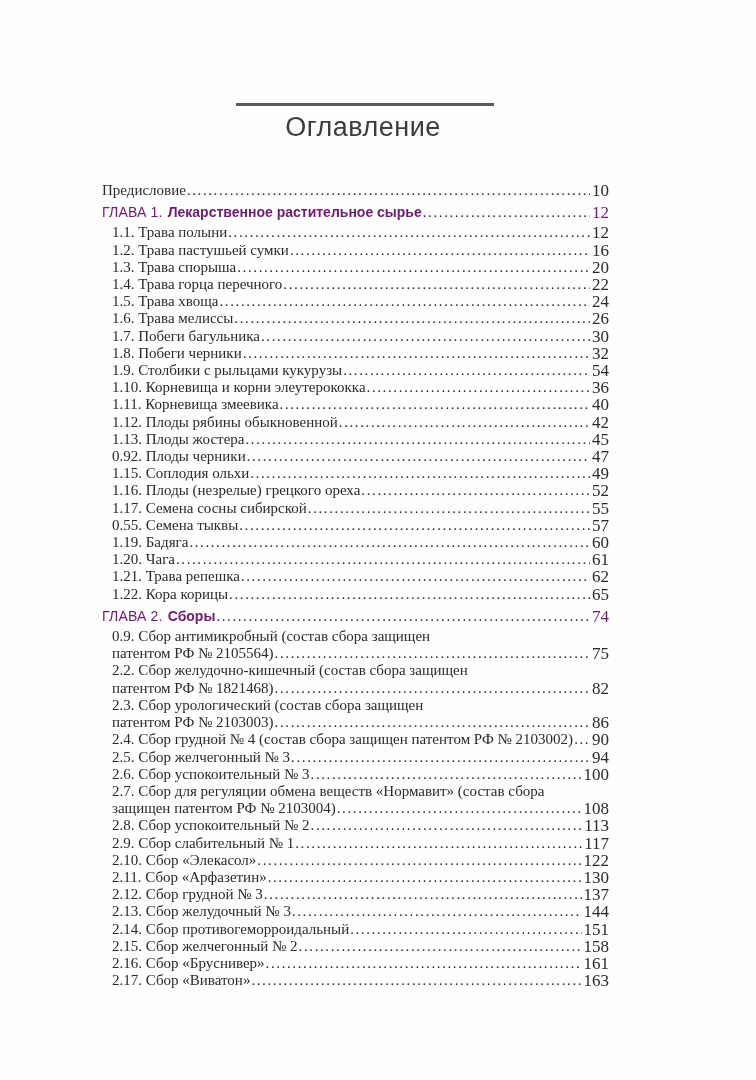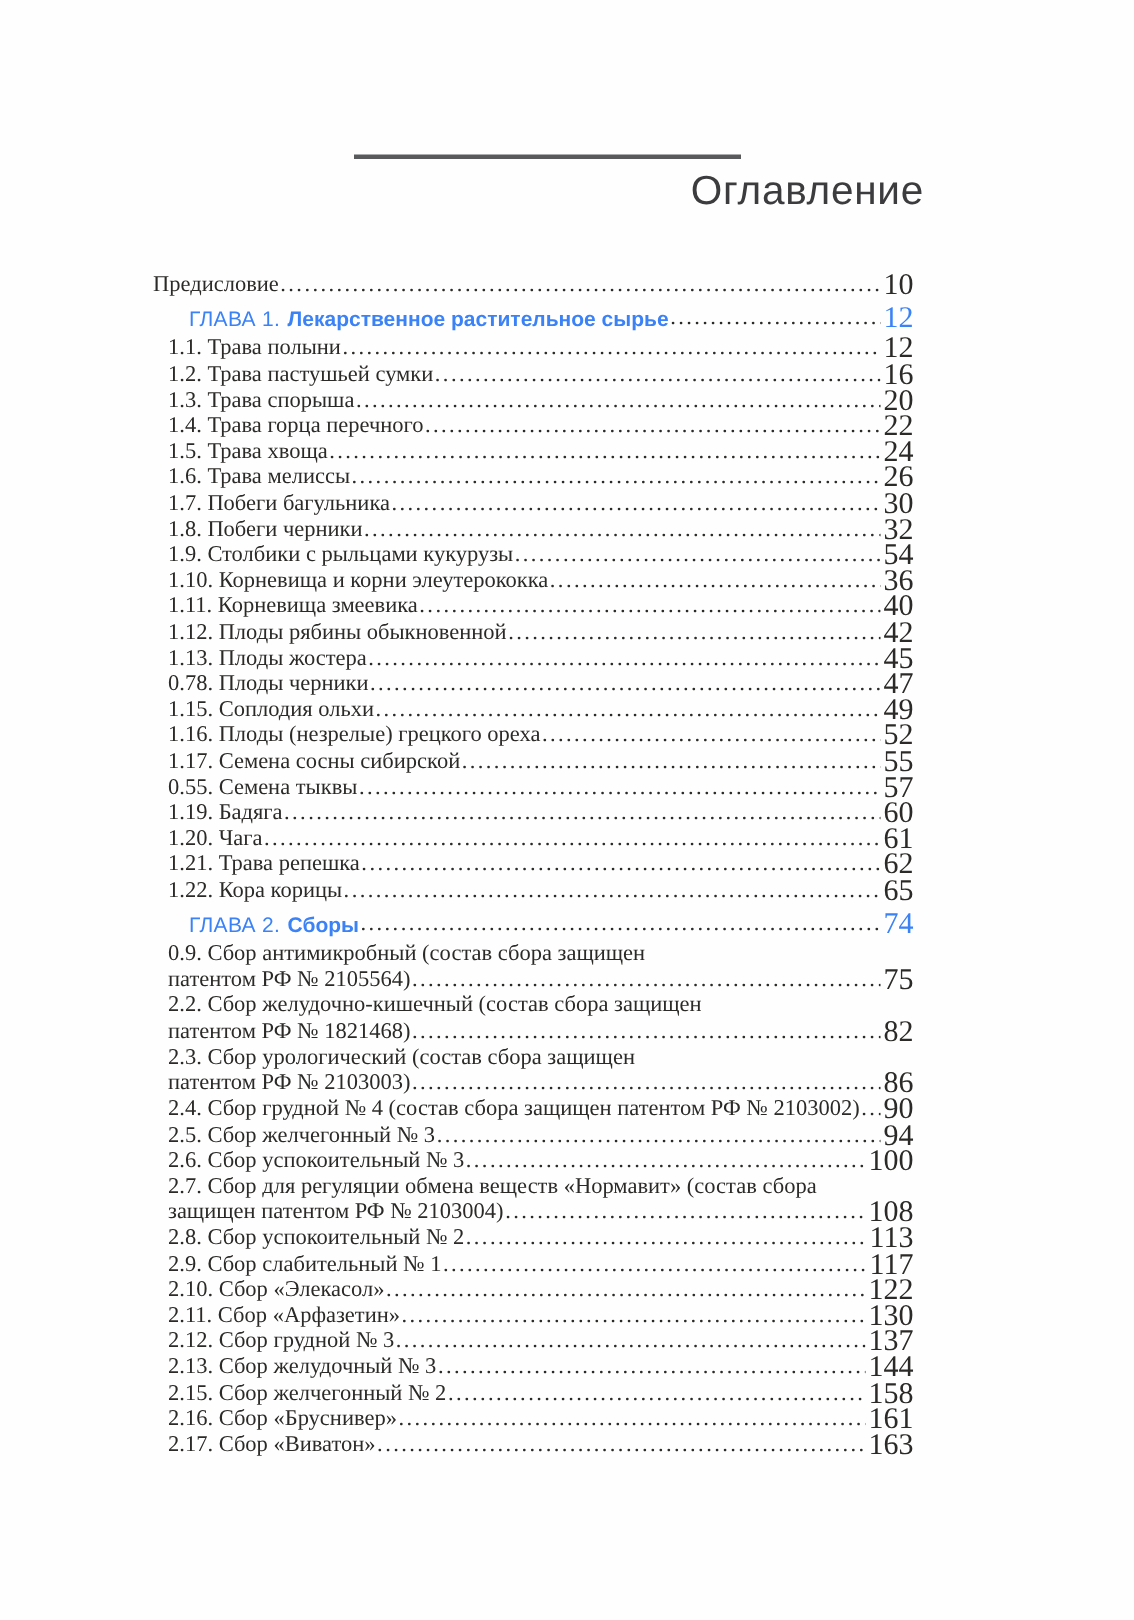--- a/index.html
+++ b/index.html
@@ -24,21 +24,21 @@
     width: 258px;
     height: 3px;
     background: #595a5c;
   }
   h1.page-title {
     position: absolute;
     top: 112px;
     left: 110px;
     width: 506px;
     margin: 0;
-    text-align: right;
+    text-align: center;
     font-family: "Liberation Sans", sans-serif;
     font-weight: 400;
     font-size: 27px;
     letter-spacing: 0.5px;
     color: #3c3c3e;
   }
 
   
   .toc {
     position: absolute;
@@ -54,43 +54,42 @@
   .line {
     display: flex;
     align-items: center;
     white-space: pre;
   }
   .txt, .prefix, .ctitle { flex: 0 0 auto; }
 
   .entry.chapter .line {
     font-family: "Liberation Sans", sans-serif;
     font-size: 14px;
-    color: #3b82f6;
-    margin-left: 24px;
+    color: #701a75;
   }
   .prefix { margin-right: 5px; letter-spacing: 0.2px; }
   .ctitle { font-weight: 700; }
 
   .dots {
     flex: 1 1 auto;
     overflow: hidden;
     margin: 0 2px 0 1px;
     font-family: "Liberation Serif", serif;
     font-size: 15px;
     color: #2b2a28;
   }
   .dots::after {
     content: "........................................................................................................................................................................................................................";
     letter-spacing: 1.6px;
   }
   .pg {
     flex: 0 0 auto;
     text-align: right;
     font-family: "Liberation Serif", serif;
-    font-size: 20px;
+    font-size: 17px;
   }
 </style>
 </head>
 <body>
 
 <div class="page">
   <div class="title-rule"></div>
   <h1 class="page-title">Оглавление</h1>
   <main class="toc" id="toc">
       <div class="entry preface">
@@ -132,21 +131,21 @@
       <div class="entry item">
         <div class="line"><span class="txt">1.11. Корневища змеевика</span><span class="dots"></span><span class="pg">40</span></div>
       </div>
       <div class="entry item">
         <div class="line"><span class="txt">1.12. Плоды рябины обыкновенной</span><span class="dots"></span><span class="pg">42</span></div>
       </div>
       <div class="entry item">
         <div class="line"><span class="txt">1.13. Плоды жостера</span><span class="dots"></span><span class="pg">45</span></div>
       </div>
       <div class="entry item">
-        <div class="line"><span class="txt">0.78. Плоды черники</span><span class="dots"></span><span class="pg">47</span></div>
+        <div class="line"><span class="txt">0.92. Плоды черники</span><span class="dots"></span><span class="pg">47</span></div>
       </div>
       <div class="entry item">
         <div class="line"><span class="txt">1.15. Соплодия ольхи</span><span class="dots"></span><span class="pg">49</span></div>
       </div>
       <div class="entry item">
         <div class="line"><span class="txt">1.16. Плоды (незрелые) грецкого ореха</span><span class="dots"></span><span class="pg">52</span></div>
       </div>
       <div class="entry item">
         <div class="line"><span class="txt">1.17. Семена сосны сибирской</span><span class="dots"></span><span class="pg">55</span></div>
       </div>
@@ -205,20 +204,23 @@
       <div class="entry item">
         <div class="line"><span class="txt">2.11. Сбор «Арфазетин»</span><span class="dots"></span><span class="pg">130</span></div>
       </div>
       <div class="entry item">
         <div class="line"><span class="txt">2.12. Сбор грудной № 3</span><span class="dots"></span><span class="pg">137</span></div>
       </div>
       <div class="entry item">
         <div class="line"><span class="txt">2.13. Сбор желудочный № 3</span><span class="dots"></span><span class="pg">144</span></div>
       </div>
       <div class="entry item">
+        <div class="line"><span class="txt">2.14. Сбор противогеморроидальный</span><span class="dots"></span><span class="pg">151</span></div>
+      </div>
+      <div class="entry item">
         <div class="line"><span class="txt">2.15. Сбор желчегонный № 2</span><span class="dots"></span><span class="pg">158</span></div>
       </div>
       <div class="entry item">
         <div class="line"><span class="txt">2.16. Сбор «Бруснивер»</span><span class="dots"></span><span class="pg">161</span></div>
       </div>
       <div class="entry item">
         <div class="line"><span class="txt">2.17. Сбор «Виватон»</span><span class="dots"></span><span class="pg">163</span></div>
       </div>
     </main>
 </div>

